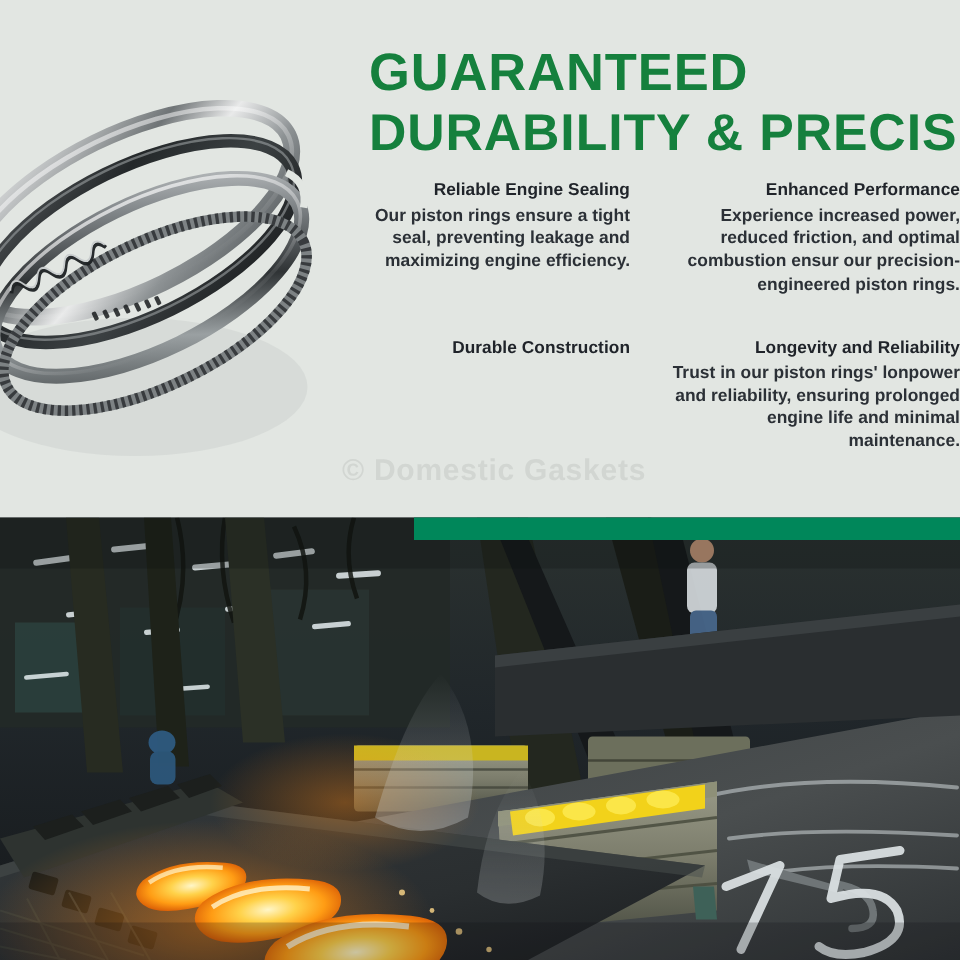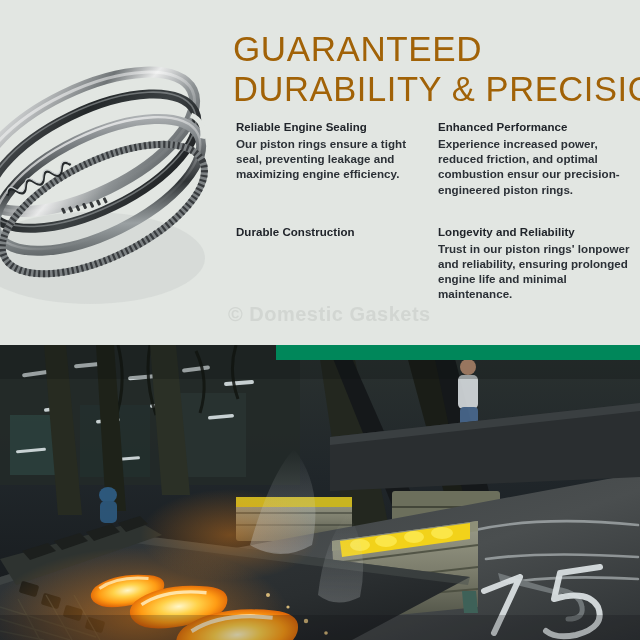--- a/index.html
+++ b/index.html
@@ -20,27 +20,27 @@
   
   .watermark{
     position:absolute;left:228px;top:303px;width:210px;height:26px;
     font-size:20px;font-weight:700;color:#d2d6d2;letter-spacing:.5px;
     white-space:nowrap;pointer-events:none;
   }
 
   
   .headline{position:absolute;left:233px;top:28px;width:405px;}
   .headline .line{
-    color:#a16207;font-size:35px;font-weight:400;line-height:41px;
-    letter-spacing:.6px;white-space:nowrap;
+    color:#15803d;font-size:35px;font-weight:700;line-height:41px;
+    letter-spacing:.6px;white-space:nowrap;margin-left:13px;
   }
   .headline .line2{font-size:34.5px;}
 
   
-  .features{position:absolute;left:236px;top:120px;width:404px;}
+  .features{position:absolute;left:236px;top:120px;width:404px;text-align:right;}
   .frow{display:flex;gap:0;}
   .fcol{width:202px;box-sizing:border-box;padding-right:18px;}
   .fcol.right{padding-right:0;}
   .f-title{
     font-size:11.5px;font-weight:700;color:#20242a;line-height:15px;
     margin:0 0 1px 0;letter-spacing:.05px;
   }
   .f-body{
     font-size:11.6px;font-weight:700;color:#2b3036;line-height:15.2px;
     margin:0;letter-spacing:.02px;

